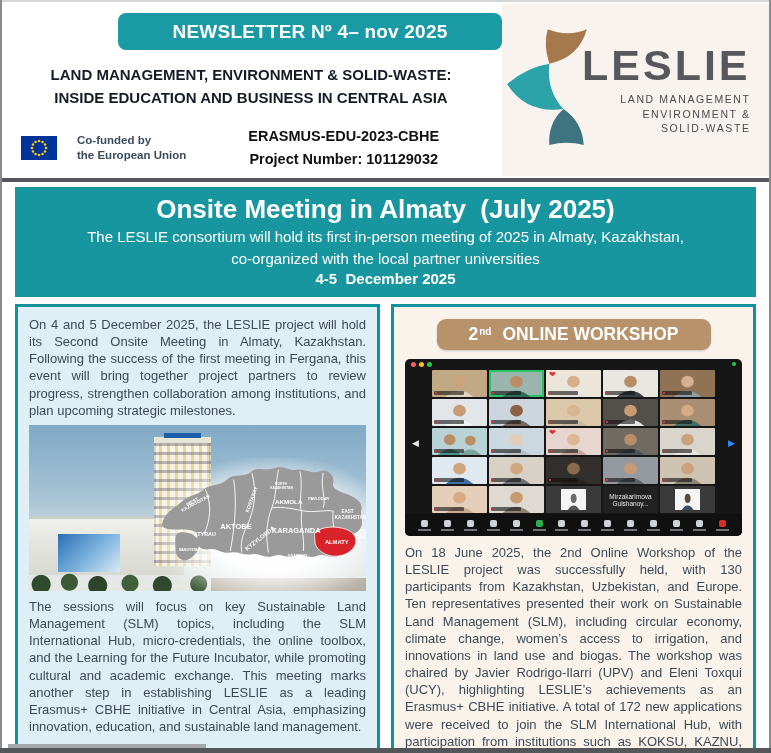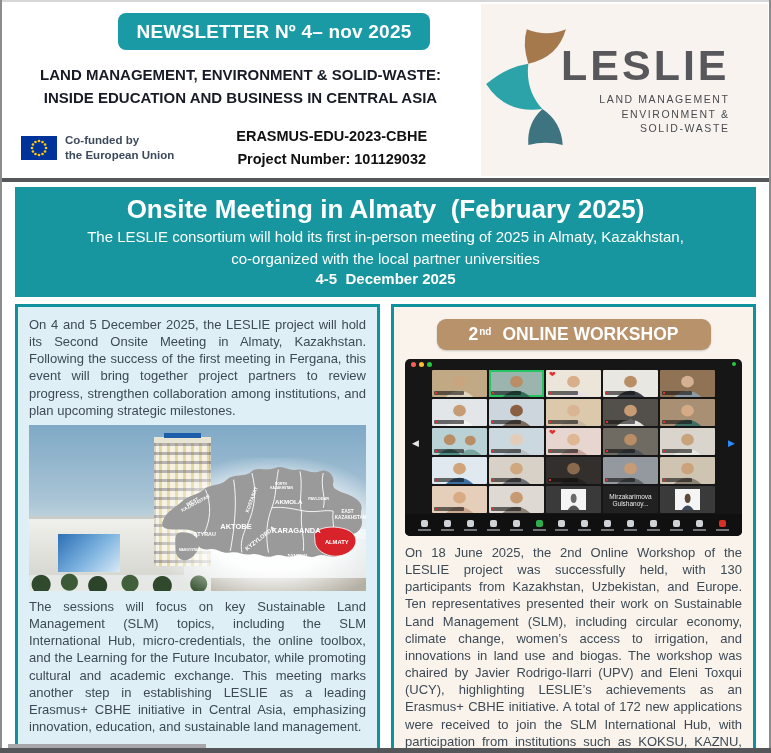--- a/index.html
+++ b/index.html
@@ -11,27 +11,27 @@
   .frame-left,.frame-right{position:absolute;top:0;bottom:0;width:2px;background:#8c8c8c;z-index:50;}
   .frame-left{left:0}.frame-right{right:0}
   .frame-top{position:absolute;top:0;left:0;right:0;height:2px;background:#d6d6d6;z-index:50;}
   .window-bottom{position:absolute;bottom:0;left:0;right:0;height:5px;background:#55565a;z-index:50;}
   .hscroll-thumb{position:absolute;bottom:5px;left:8px;width:198px;height:4px;background:#a7a7ab;z-index:51;}
 
   
   .header{height:178px;display:flex;}
   .header-left{flex:1;padding-top:13px;}
   .newsletter-banner{
-    width:312px;height:37px;margin:0 auto 0 118px;background:#1a9aa4;border-radius:8px;
+    width:384px;height:37px;margin:0 auto 0 118px;background:#1a9aa4;border-radius:8px;
     color:#fff;font-weight:bold;font-size:19px;display:flex;align-items:center;justify-content:center;
     letter-spacing:.2px;
   }
   .header-titles{margin-top:14px;text-align:center;color:#171b26;font-weight:bold;font-size:15px;line-height:1.5;}
   .header-bottom{display:flex;align-items:center;margin-top:16px;padding-left:21px;}
-  .eu-logo{display:flex;align-items:center;gap:8px;}
+  .eu-logo{display:flex;align-items:center;gap:20px;}
   .eu-flag{width:36px;height:24px;background:#003399;flex:none;}
   .eu-text{font-size:11.5px;font-weight:bold;color:#3d4a5c;line-height:1.3;}
   .erasmus-block{margin-left:62px;text-align:center;font-weight:bold;color:#111;font-size:14.5px;line-height:1.6;}
   .logo-box{
     width:287px;height:172px;margin:4px 3px 0 0;background:#f8f3ee;flex:none;
     display:flex;align-items:center;padding:0 4px 0 2px;box-sizing:border-box;
   }
   .logo-shapes{flex:none;margin-top:-4px;}
   .logo-textcol{margin-left:-8px;}
   .leslie-word{font-size:43px;letter-spacing:3px;color:#58585c;font-weight:700;line-height:1;}
@@ -173,21 +173,21 @@
         <div>ENVIRONMENT &amp;</div>
         <div>SOLID-WASTE</div>
       </div>
     </div>
   </div>
 </div>
 
 <div class="header-sep"></div>
 
 <div class="hero">
-  <div class="hero-title">Onsite Meeting in Almaty  (February 2025)</div>
+  <div class="hero-title">Onsite Meeting in Almaty  (July 2025)</div>
   <div class="hero-sub">The LESLIE consortium will hold its first in-person meeting of 2025 in Almaty, Kazakhstan,</div>
   <div class="hero-sub">co-organized with the local partner universities</div>
   <div class="hero-dates">4-5  December 2025</div>
 </div>
 
 <div class="columns">
 
   <div class="panel panel-left">
     <div class="para">On 4 and 5 December 2025, the LESLIE project will hold its Second Onsite Meeting in Almaty, Kazakhstan. Following the success of the first meeting in Fergana, this event will bring together project partners to review progress, strengthen collaboration among institutions, and plan upcoming strategic milestones.</div>
 

